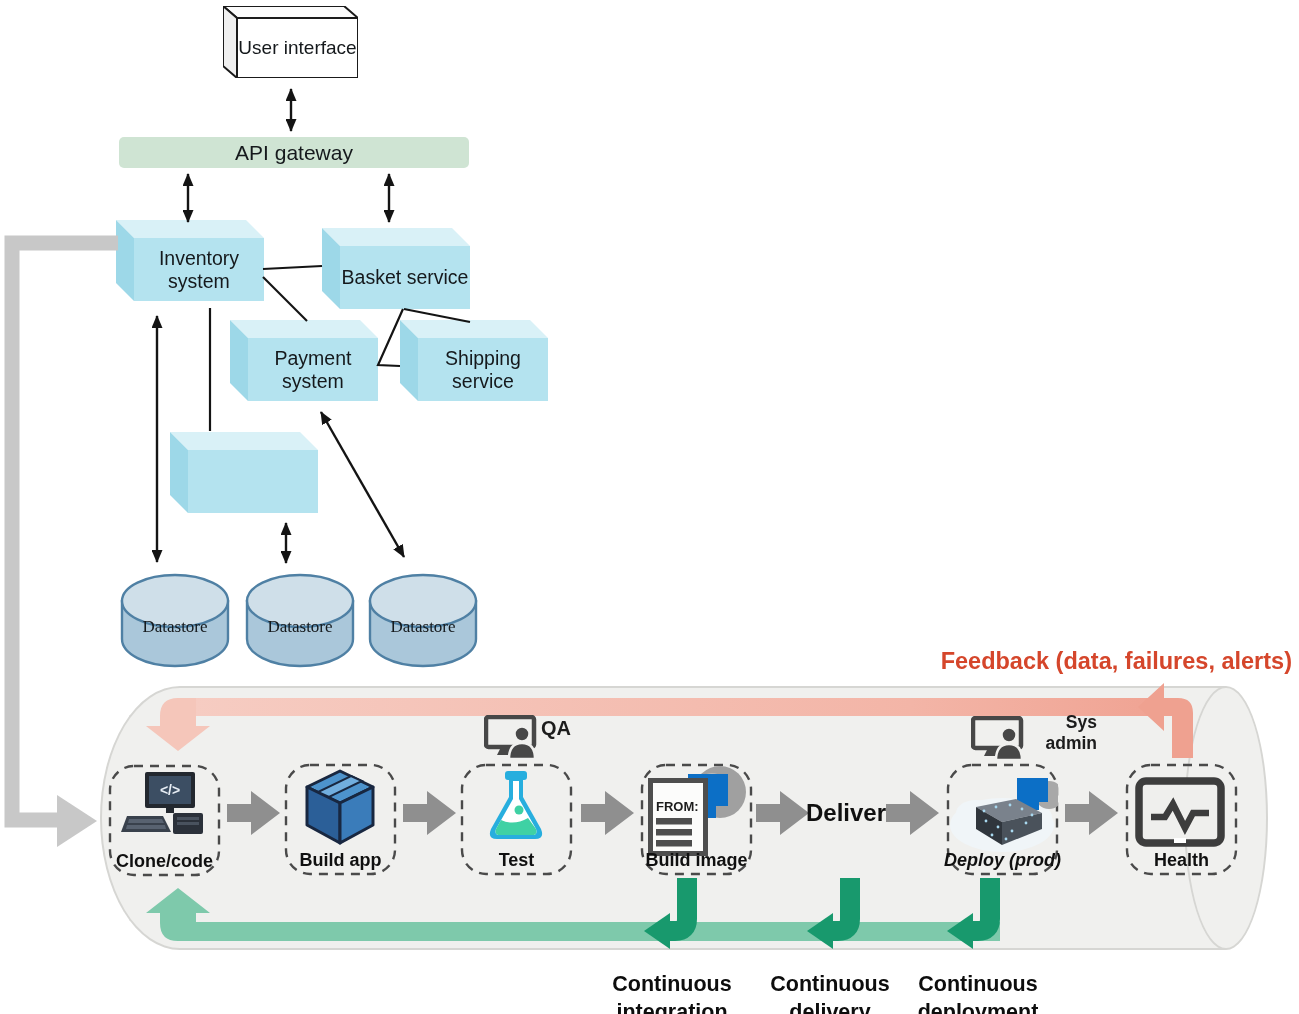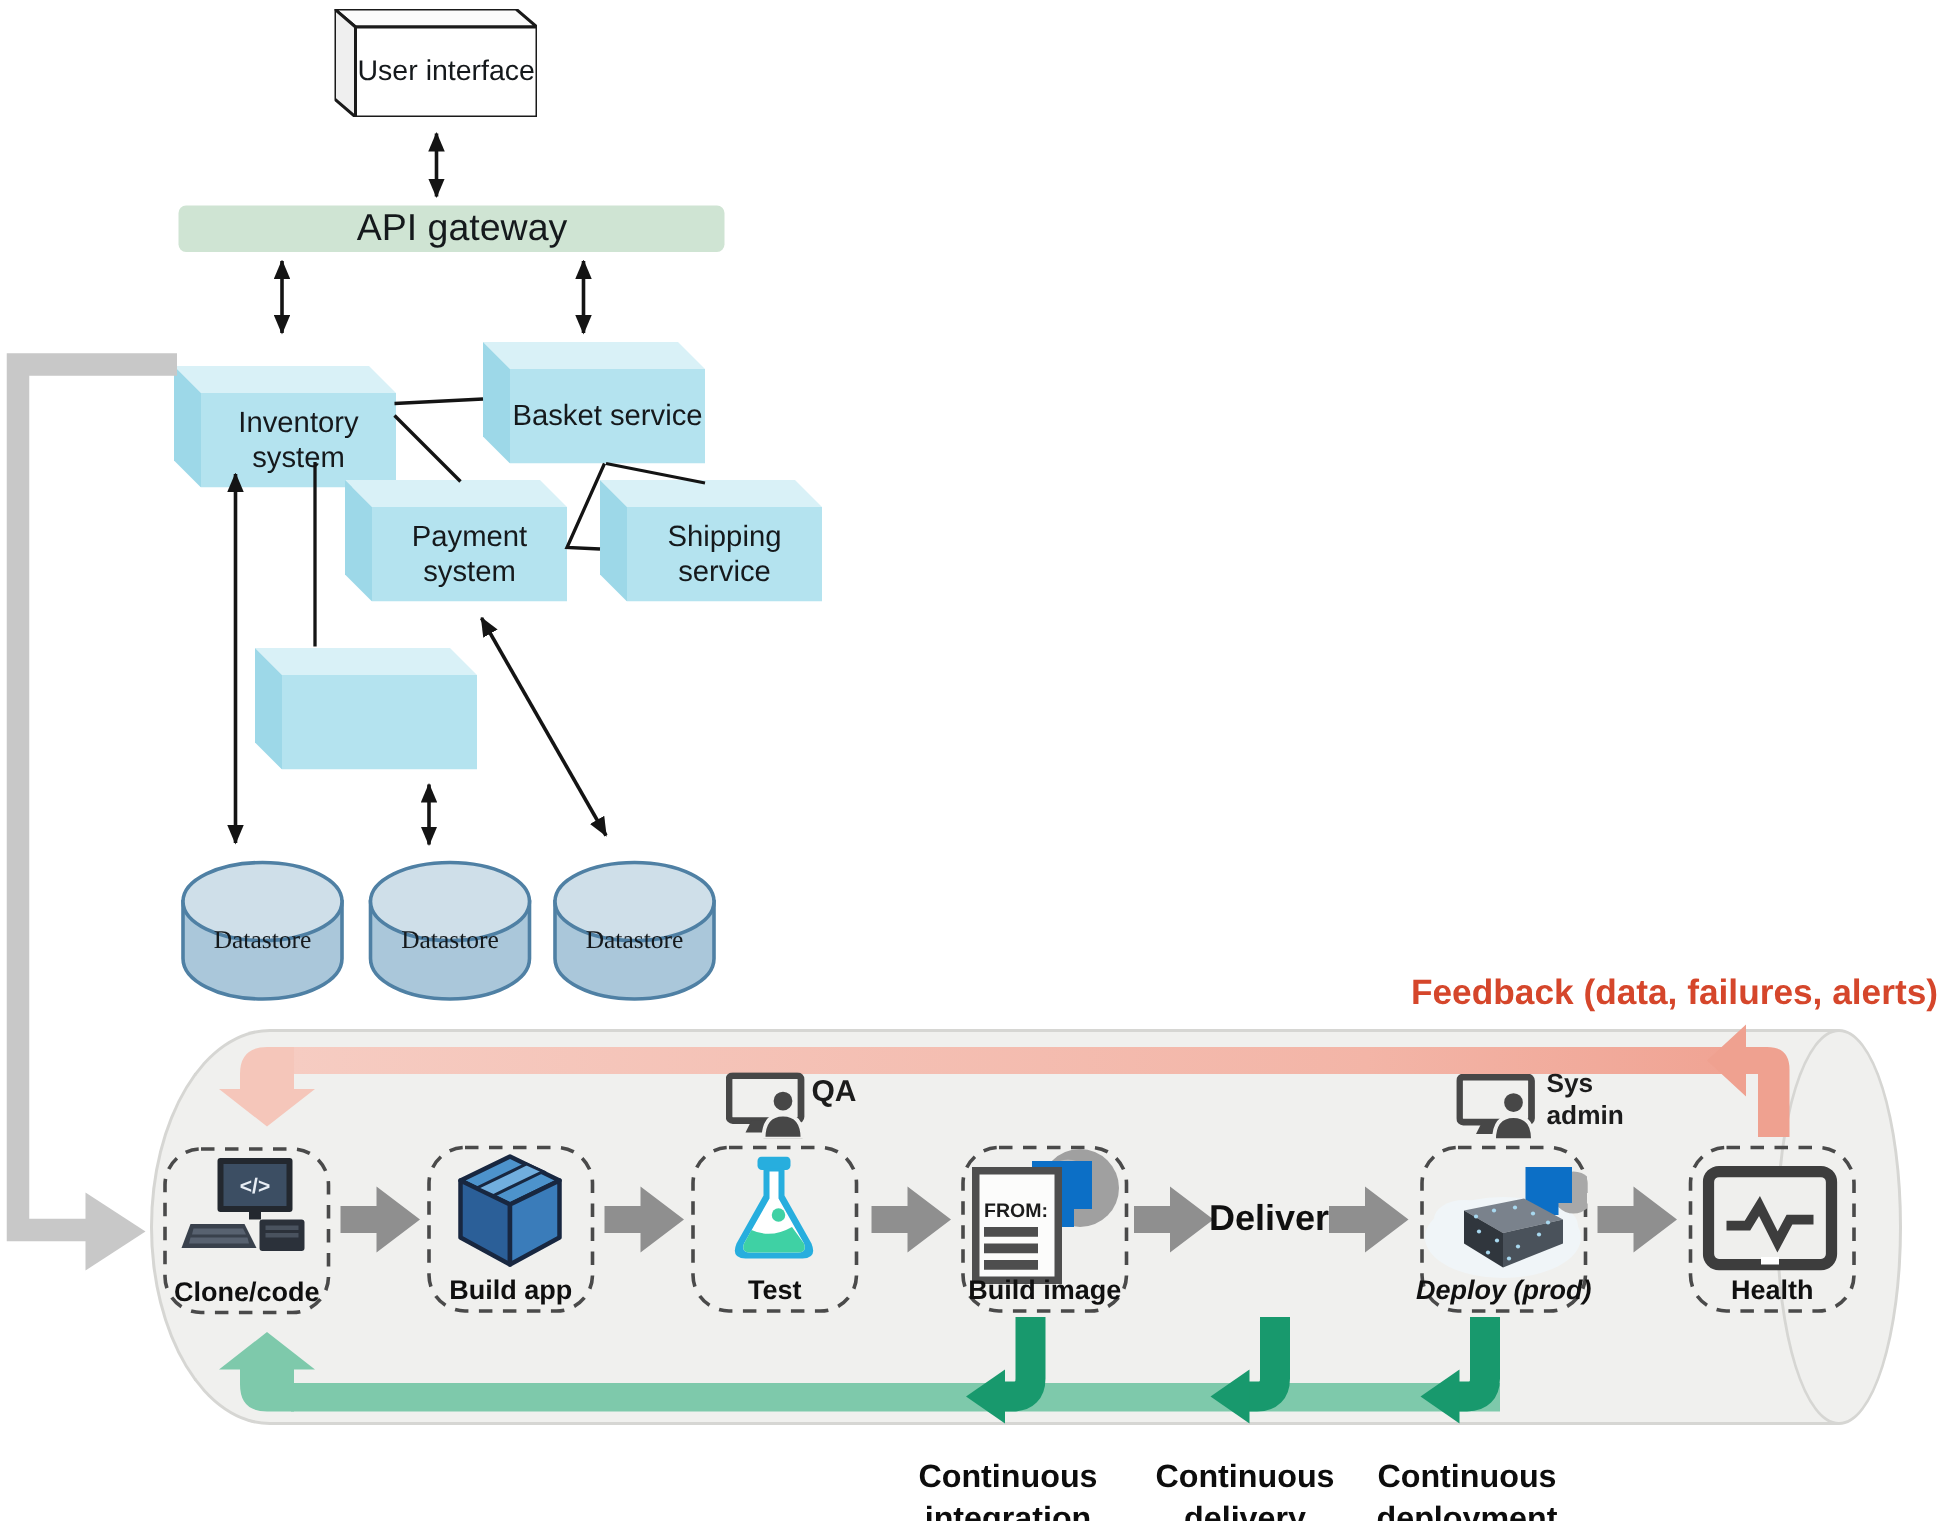--- a/index.html
+++ b/index.html
@@ -10,36 +10,36 @@
   .box3d{position:absolute;width:148px;height:81px;}
   .box3d svg{position:absolute;left:0;top:0;}
   .box3d .lbl{position:absolute;left:18px;top:18px;width:130px;height:63px;display:flex;
               align-items:center;justify-content:center;text-align:center;
               font-size:19.5px;line-height:1.16;}
   .uibox{position:absolute;left:223px;top:6px;width:135px;height:72px;}
   .uibox .lbl{position:absolute;left:14px;top:12px;width:121px;height:60px;display:flex;
               align-items:center;justify-content:center;text-align:center;font-size:19px;line-height:1.18;}
   .apibar{position:absolute;left:119px;top:137px;width:350px;height:31px;
           background:var(--api_gateway_bg,#cfe4d3);border-radius:5px;display:flex;
-          align-items:center;justify-content:center;font-size:25px;padding-left:14px;}
+          align-items:center;justify-content:center;font-size:21px;}
   .ds{position:absolute;width:110px;height:96px;}
   .ds .lbl{position:absolute;left:0;top:44px;width:100%;text-align:center;font-size:17px;font-family:Liberation Serif, serif;}
   
   .pipe-body{position:absolute;left:100px;top:686px;width:1126px;height:264px;
              background:var(--pipeline_bg,#f0f0ee);border:2px solid #d6d6d3;border-right:none;
              border-radius:80px 0 0 80px / 132px 0 0 132px;box-sizing:border-box;z-index:0;}
   .pipe-cap{position:absolute;left:1184px;top:686px;width:84px;height:264px;border-radius:50%;
             background:var(--pipeline_bg,#f0f0ee);border:2px solid #d6d6d3;box-sizing:border-box;z-index:0;}
   #overlay{position:absolute;left:0;top:0;z-index:1;pointer-events:none;}
   .stage{position:absolute;width:113px;height:113px;z-index:2;}
   .stage .frame{position:absolute;left:0;top:0;}
   .stage .slabel{position:absolute;left:50%;transform:translateX(-50%);bottom:5px;
                  font-weight:bold;font-size:18px;white-space:nowrap;color:#101010;}
   .stage .icon{position:absolute;}
-  .rolelabel{position:absolute;font-weight:bold;color:#1c1c1c;z-index:2;}
+  .rolelabel{position:absolute;font-weight:bold;color:#1c1c1c;z-index:2;text-align:right;}
   .deliver{position:absolute;left:798px;top:799px;width:96px;text-align:center;font-weight:bold;
            font-size:24px;color:#101010;z-index:2;}
   .feedback{position:absolute;left:850px;top:648px;width:442px;text-align:right;font-weight:bold;
             font-size:23.5px;color:var(--feedback_text,#d5462b);z-index:2;white-space:nowrap;}
   .loop-label{position:absolute;top:951px;width:152px;text-align:center;font-weight:bold;
               font-size:21.5px;line-height:1.28;color:#0d0d0d;z-index:2;margin-top:20px;}
 </style>
 </head>
 <body>
 
@@ -117,21 +117,21 @@
     <svg width="135" height="72" viewBox="0 0 135 72">
       <polygon points="0,0 121,0 135,12 14,12" fill="#fbfbfb" stroke="#1a1a1a" stroke-width="2"></polygon>
       <polygon points="0,0 14,12 14,72 0,60" fill="#efefef" stroke="#1a1a1a" stroke-width="2"></polygon>
       <rect x="14" y="12" width="121" height="60" fill="#ffffff" stroke="#1a1a1a" stroke-width="2"></rect>
     </svg>
     <div class="lbl">User interface</div>
   </div>
 
   <div class="apibar">API gateway</div>
 
-  <div class="box3d" style="left:116px;top:244px;border-radius:17px;">
+  <div class="box3d" style="left:116px;top:220px;border-radius:17px;">
     <svg width="148" height="81" viewBox="0 0 148 81">
         <polygon points="0,0 130,0 148,18 18,18" fill="#d9f1f7"></polygon>
         <polygon points="0,0 18,18 18,81 0,63" fill="#9dd8e8"></polygon>
         <rect x="18" y="18" width="130" height="63" fill="#b4e3ef"></rect>
       </svg>
     <div class="lbl">Inventory system</div>
   </div>
   <div class="box3d" style="left:322px;top:228px;">
     <svg width="148" height="81" viewBox="0 0 148 81">
         <polygon points="0,0 130,0 148,18 18,18" fill="#d9f1f7"></polygon>

